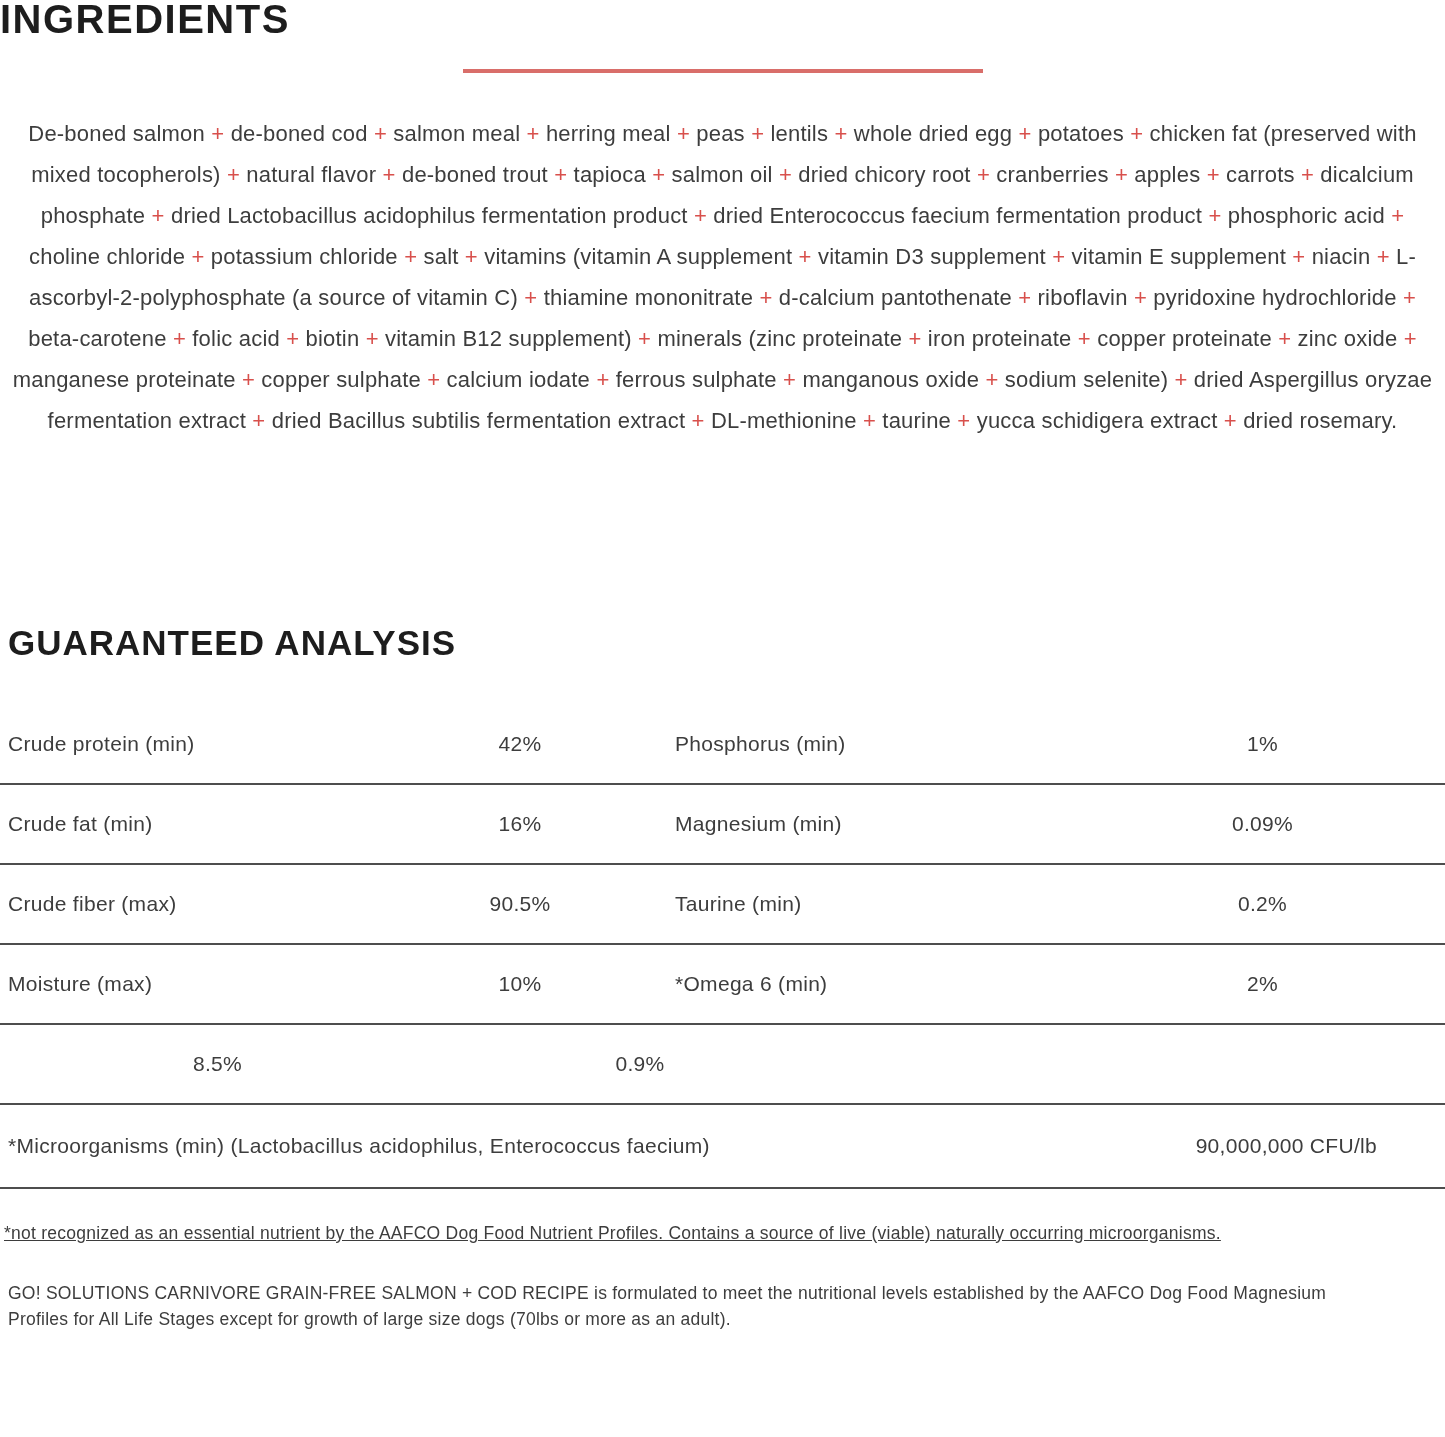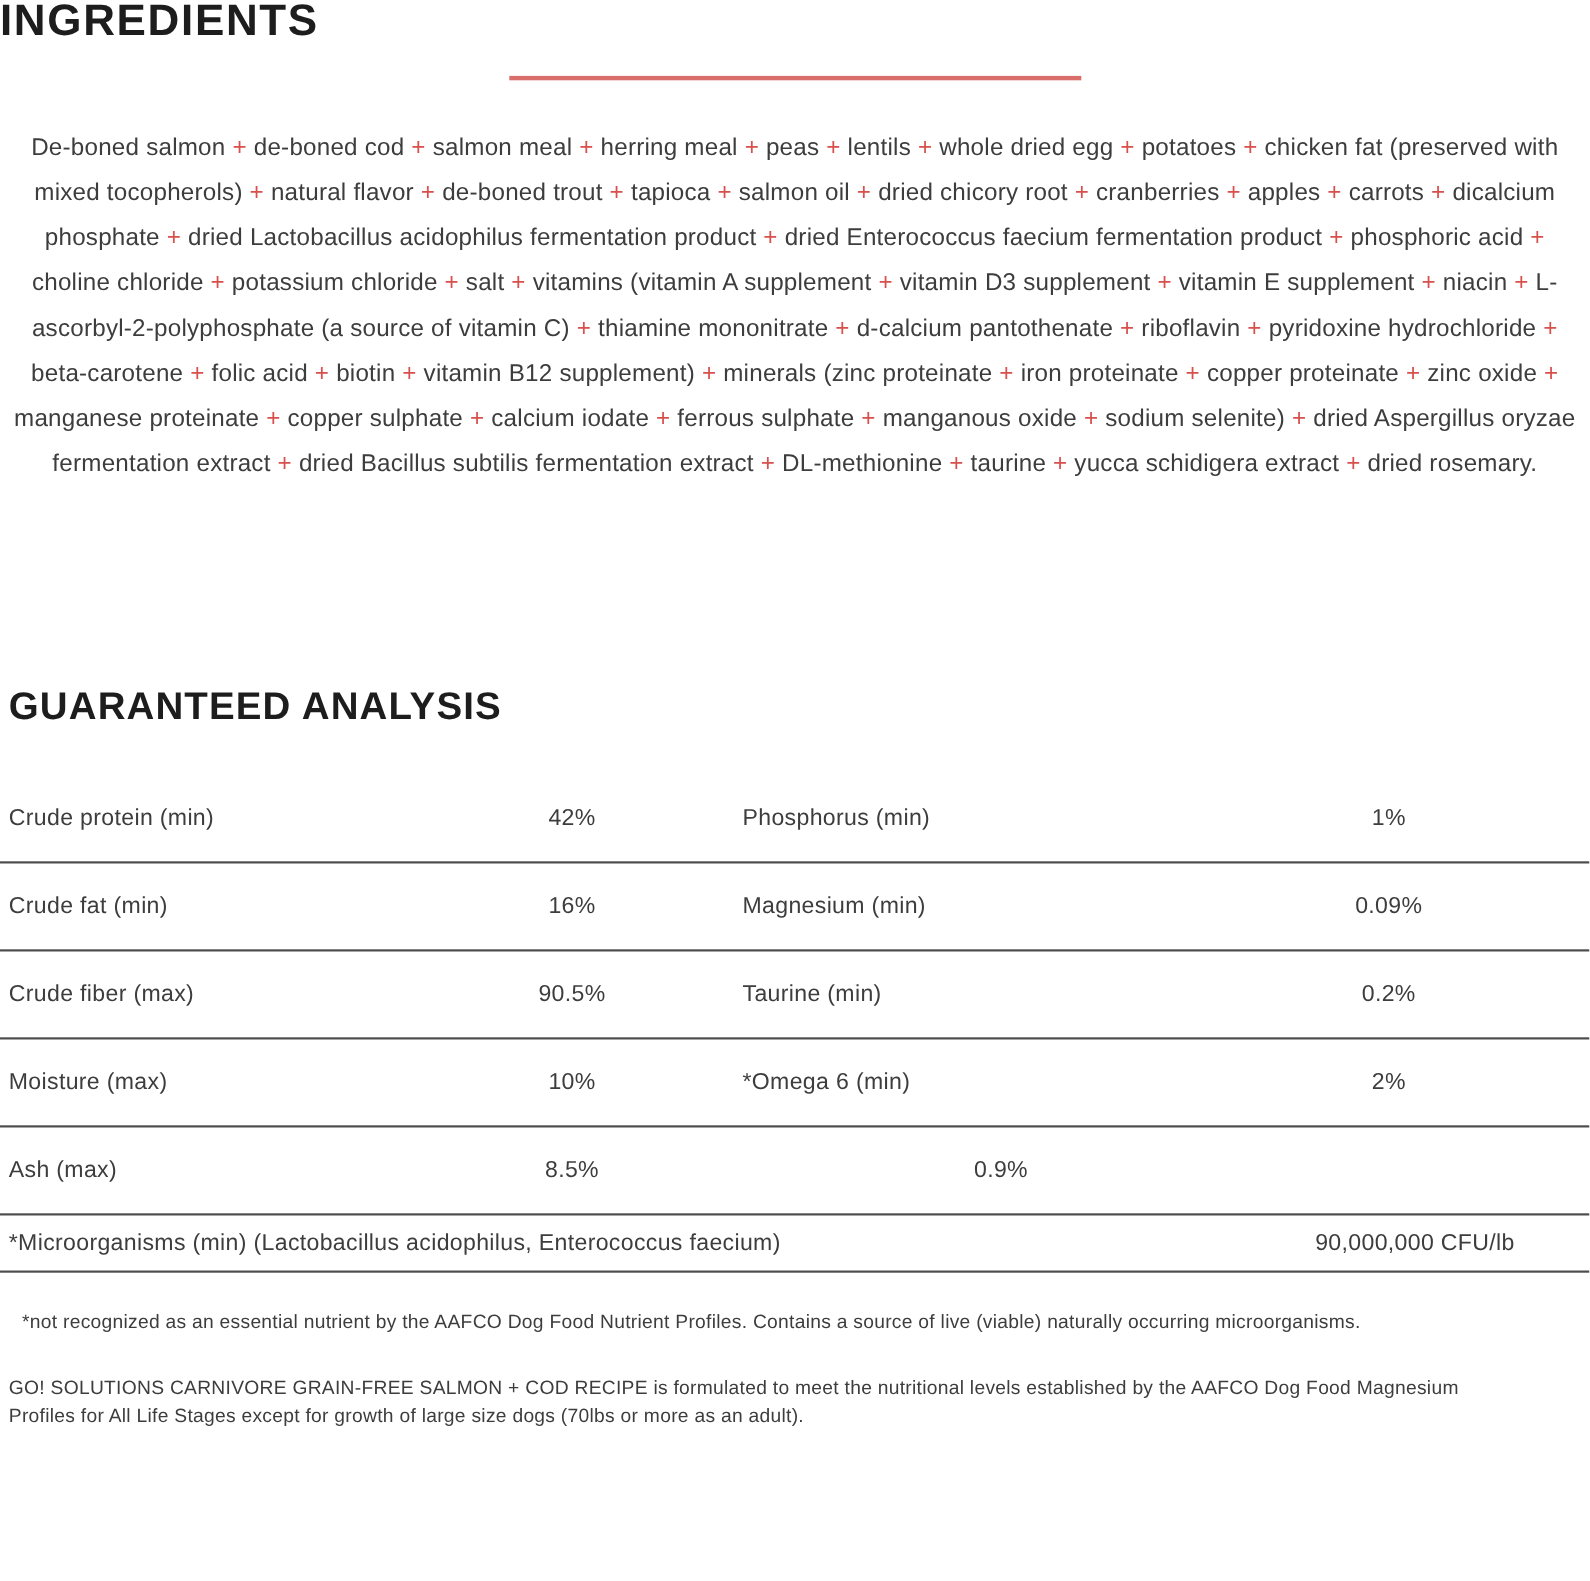--- a/index.html
+++ b/index.html
@@ -71,34 +71,35 @@
     border-bottom:2px solid var(--divider);
   }
   .analysis-row .label-left{padding-left:8px;}
   .analysis-row .value-left{text-align:center;}
   .analysis-row .value-right{text-align:center;}
 
   .micro-row{
     display:flex;
     justify-content:space-between;
     align-items:center;
-    padding:13px 0;
+    padding:29px 0;
     border-bottom:2px solid var(--divider);
     font-size:21px;
     letter-spacing:0.3px;
   }
   .micro-row .micro-label{padding-left:8px;}
   .micro-row .micro-value{margin-right:68px;}
 
   .asterisk-note{
     margin:34px 0 0 0;
-    padding-left:20px;
+    padding-left:4px;
     font-size:17.5px;
     letter-spacing:0.25px;
     color:var(--body);
+    text-decoration:underline;
   }
   .aafco-note{
     margin:36px 0 0 0;
     padding-left:8px;
     max-width:1375px;
     font-size:17.5px;
     letter-spacing:0.25px;
     line-height:1.5;
     color:var(--body);
   }
@@ -144,21 +145,20 @@
 
   <div class="analysis-row">
     <span class="label-left">Moisture (max)</span>
     <span class="value-left">10%</span>
     <span class="row-spacer"></span>
     <span class="label-right">*Omega 6 (min)</span>
     <span class="value-right">2%</span>
   </div>
 
   <div class="analysis-row">
-    <span class="label-left">Ash (max)</span>
     <span class="value-left">8.5%</span>
     <span class="row-spacer"></span>
     <span class="value-right">0.9%</span>
   </div>
 </div>
 
     <div class="micro-row">
       <span class="micro-label">*Microorganisms (min) (Lactobacillus acidophilus, Enterococcus faecium)</span>
       <span class="micro-value">90,000,000 CFU/lb</span>
     </div>

